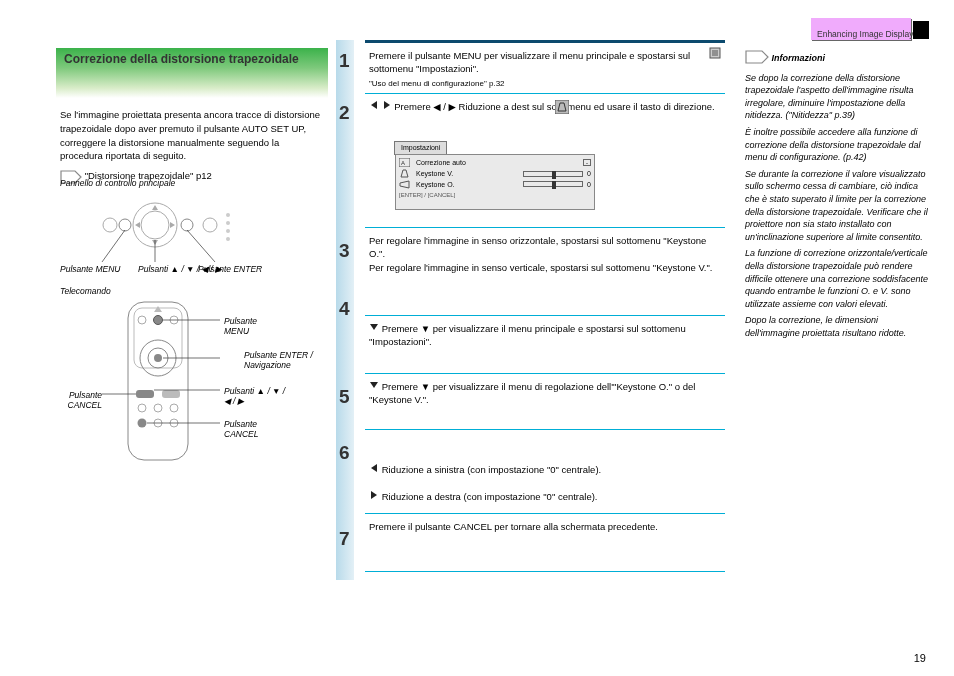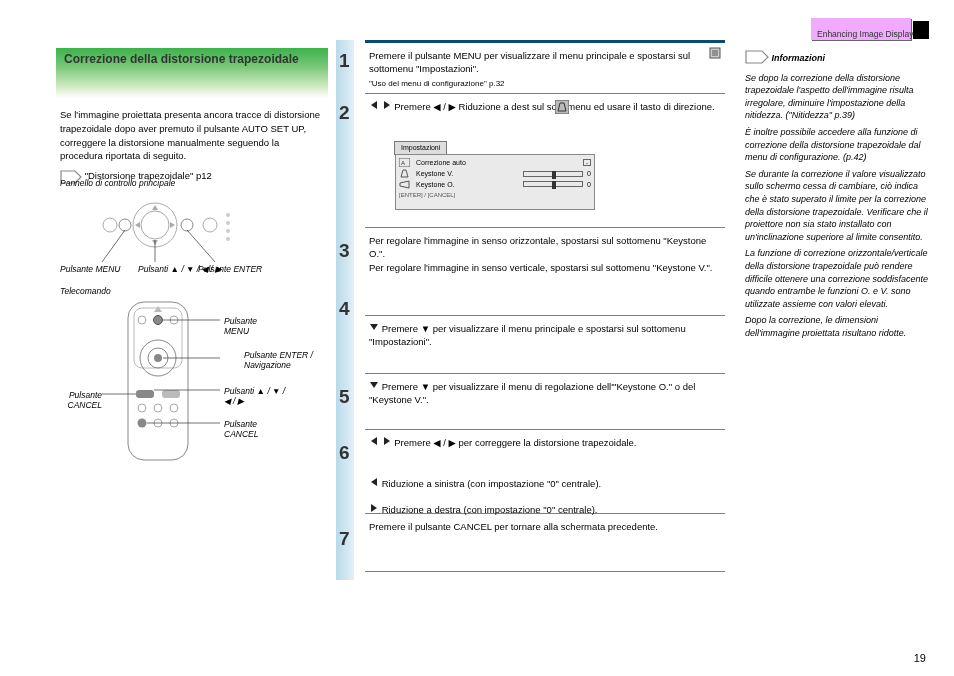--- a/index.html
+++ b/index.html
@@ -315,29 +315,20 @@
   </div>
 
   <div class="step-block" style="height:56px;">
     <span><svg width="10" height="10">
           <path d="M1 2 L5 8 L9 2 Z" fill="#222"></path>
         </svg></span>
     <span>Premere ▼ per visualizzare il menu di regolazione dell'"Keystone O." o del "Keystone V.".</span>
   </div>
 
   <div class="step-block" style="height:84px;">
-    <div>
-      <span><svg width="10" height="10">
-            <path d="M8 1 L2 5 L8 9 Z" fill="#222"></path>
-          </svg></span>
-      <span><svg width="10" height="10">
-            <path d="M2 1 L8 5 L2 9 Z" fill="#222"></path>
-          </svg></span>
-      <span>Premere ◀ / ▶ per correggere la distorsione trapezoidale.</span>
-    </div>
     <div style="margin-top:14px;white-space:pre-line;">
       <div><span><svg width="10" height="10">
               <path d="M8 1 L2 5 L8 9 Z" fill="#222"></path>
             </svg></span> <span>Riduzione a sinistra (con impostazione "0" centrale).</span></div>
       <div><span><svg width="10" height="10">
               <path d="M2 1 L8 5 L2 9 Z" fill="#222"></path>
             </svg></span> <span>Riduzione a destra (con impostazione "0" centrale).</span></div>
     </div>
   </div>
 

